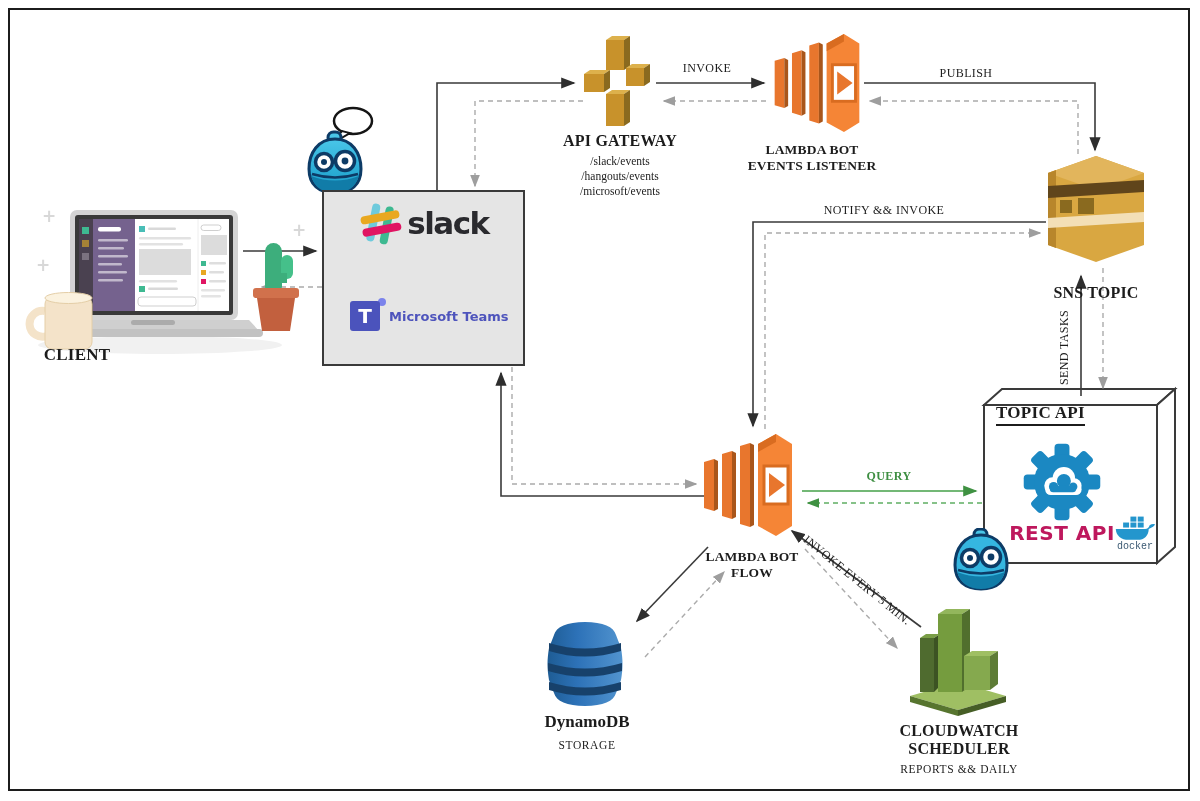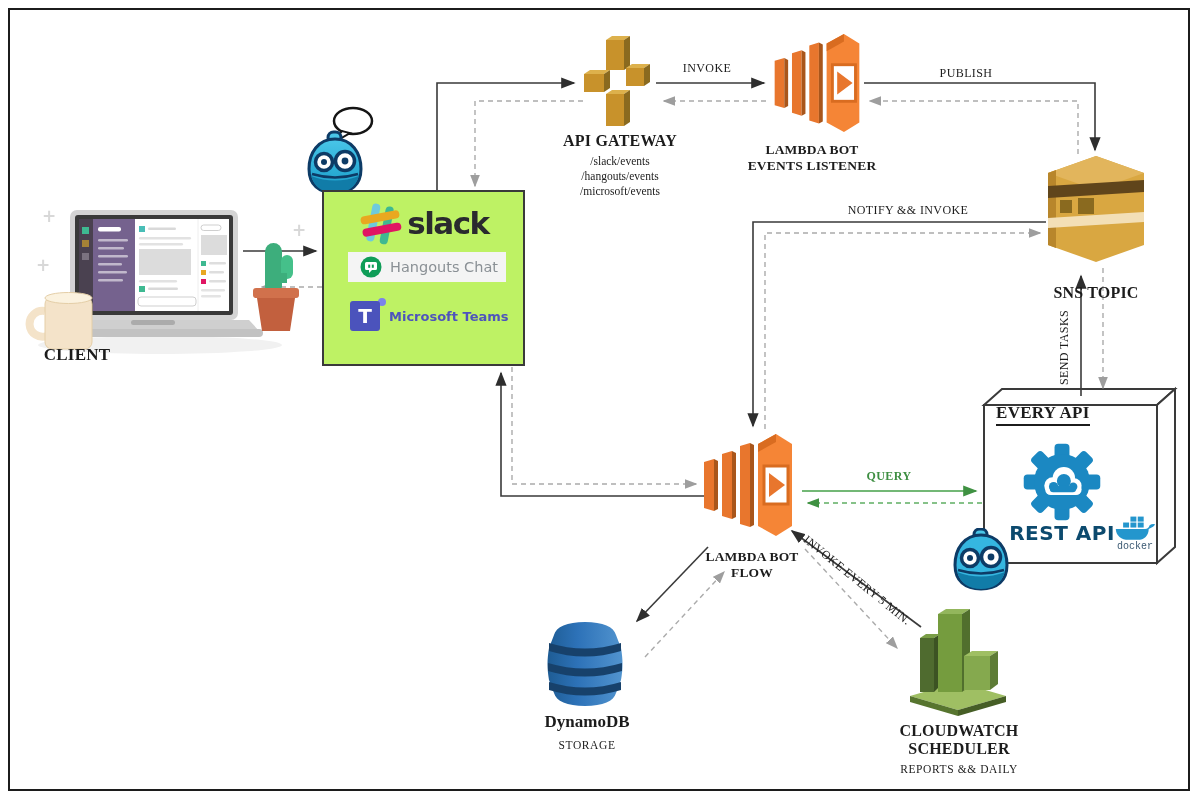--- a/index.html
+++ b/index.html
@@ -7,37 +7,37 @@
          font-family:"Liberation Serif","DejaVu Serif",serif;}
   .abs{position:absolute;}
   .frame{left:8px;top:8px;width:1182px;height:783px;border:2px solid #1c1c1c;box-sizing:border-box;}
   .lbl{color:#1c1c1c;text-align:center;}
   .node-lbl{font-weight:bold;font-size:16px;letter-spacing:.2px;line-height:18px;}
   .node-lbl-sm{font-weight:bold;font-size:13.5px;letter-spacing:.2px;line-height:16px;}
   .sub-lbl{font-size:11.5px;letter-spacing:.6px;}
   .edge-lbl{font-size:12px;letter-spacing:.4px;white-space:nowrap;}
   .routes{font-size:11.5px;line-height:15px;}
   .green{color:#3F8F43;font-weight:bold;}
-  .intbox{left:322px;top:190px;width:203px;height:176px;border:2px solid #3a3a3a;background:#bef264;box-sizing:border-box;}
+  .intbox{left:322px;top:190px;width:203px;height:176px;border:2px solid #3a3a3a;background:#e5e5e5;box-sizing:border-box;}
   .slack-row{position:absolute;left:0;top:8px;width:100%;display:flex;align-items:center;justify-content:center;gap:5px;}
   .slack-word{font-family:"DejaVu Sans","Liberation Sans",sans-serif;font-weight:bold;font-size:31px;
               color:#2A2A2E;letter-spacing:-1.5px;}
   .hang-strip{position:absolute;left:24px;top:60px;width:158px;height:30px;background:#f4f4f4;
               display:flex;align-items:center;gap:8px;padding-left:12px;box-sizing:border-box;}
   .hang-word{font-family:"DejaVu Sans","Liberation Sans",sans-serif;font-size:14.5px;color:#8A9095;}
   .teams-row{position:absolute;left:26px;top:102px;width:170px;height:44px;display:flex;align-items:center;gap:9px;}
   .teams-sq{position:relative;width:30px;height:30px;background:#4B53BC;border-radius:3px;
             display:flex;align-items:center;justify-content:center;}
   .teams-sq span{color:#fff;font-family:"DejaVu Sans",sans-serif;font-weight:bold;font-size:20px;line-height:1;}
   .teams-word{font-family:"DejaVu Sans","Liberation Sans",sans-serif;font-size:13px;font-weight:bold;color:#4E54BC;}
   .hang-badge{width:22px;height:22px;flex:0 0 22px;}
   .coretitle{font-weight:bold;font-size:17px;letter-spacing:.3px;border-bottom:2px solid #1c1c1c;
              padding-bottom:1px;color:#1c1c1c;}
   .restapi{font-family:"DejaVu Sans","Liberation Sans",sans-serif;font-weight:bold;font-size:20px;
-           color:#0c4a6e;letter-spacing:.5px;text-align:center;}
+           color:#be185d;letter-spacing:.5px;text-align:center;}
   .dockerword{font-family:Liberation Mono, monospace;font-size:10px;color:#3C5A73;text-align:center;}
   .plus{color:#d8d8d8;font-family:"DejaVu Sans",sans-serif;font-size:17px;font-weight:bold;}
   .rot-ccw{transform:rotate(-90deg);}
   .rot-diag{transform:rotate(39deg);}
 </style>
 </head>
 <body>
 
 <div class="stage">
   <div class="abs frame"></div>
@@ -187,29 +187,20 @@
   <div class="abs intbox">
     <div class="slack-row">
       <svg class="hash" width="44" height="46" viewBox="0 0 46 46">
         <line x1="19" y1="7" x2="13" y2="38" stroke="#6ECADC" stroke-width="8.5" stroke-linecap="round"></line>
         <line x1="33" y1="10" x2="27" y2="41" stroke="#3EB991" stroke-width="8.5" stroke-linecap="round"></line>
         <line x1="7" y1="20" x2="39" y2="14" stroke="#E9A820" stroke-width="8.5" stroke-linecap="round"></line>
         <line x1="9" y1="33" x2="41" y2="27" stroke="#E01563" stroke-width="8.5" stroke-linecap="round"></line>
       </svg>
       <span class="slack-word">slack</span>
     </div>
-    <div class="hang-strip">
-      <svg class="hang-badge" width="22" height="22" viewBox="0 0 22 22">
-        <circle cx="11" cy="11" r="10.5" fill="#0F9D58"></circle>
-        <path d="M6.5,6 h9 a1.5,1.5 0 0 1 1.5,1.5 v5 a1.5,1.5 0 0 1 -1.5,1.5 h-3.5 l-3,3 v-3 h-2.5 a1.5,1.5 0 0 1 -1.5,-1.5 v-5 a1.5,1.5 0 0 1 1.5,-1.5 z" fill="#fff"></path>
-        <rect x="8.2" y="8.6" width="2" height="3.2" fill="#0F9D58"></rect>
-        <rect x="11.8" y="8.6" width="2" height="3.2" fill="#0F9D58"></rect>
-      </svg>
-      <span class="hang-word">Hangouts Chat</span>
-    </div>
     <div class="teams-row">
       <svg width="8" height="8" style="position:absolute;left:28px;top:4px" viewBox="0 0 8 8">
           <circle cx="4" cy="4" r="4" fill="#7B83EB"></circle>
         </svg>
       <div class="teams-sq">
         <span>T</span>
       </div>
       <span class="teams-word">Microsoft Teams</span>
     </div>
   </div>
@@ -262,21 +253,21 @@
       <polygon points="52,0 100,17 52,34 4,17" fill="#E2B55C"></polygon>
       <polygon points="4,17 12,14 12,92 4,89" fill="#B8862B"></polygon>
       <polygon points="4,30 100,24 100,36 4,42" fill="#60451B"></polygon>
       <polygon points="4,62 100,56 100,66 4,72" fill="#F3DFB6"></polygon>
       <rect x="16" y="44" width="12" height="13" fill="#8A6A1F"></rect>
       <rect x="34" y="42" width="16" height="16" fill="#8A6A1F"></rect>
     </g>
   </svg>
   <div class="abs lbl node-lbl" style="left:1021px;top:284px;width:150px;text-align:center;">SNS TOPIC</div>
 
-  <span class="abs coretitle" style="left:996px;top:403px;">EVERY API</span>
+  <span class="abs coretitle" style="left:996px;top:403px;">TOPIC API</span>
   <svg class="abs" style="left:1020px;top:440px" width="84" height="84" viewBox="-45 -45 90 90">
     <g fill="#1B88C2">
       <g>
         <rect x="-8" y="-41" width="16" height="18" rx="4"></rect>
         <rect x="-8" y="-41" width="16" height="18" rx="4" transform="rotate(45)"></rect>
         <rect x="-8" y="-41" width="16" height="18" rx="4" transform="rotate(90)"></rect>
         <rect x="-8" y="-41" width="16" height="18" rx="4" transform="rotate(135)"></rect>
         <rect x="-8" y="-41" width="16" height="18" rx="4" transform="rotate(180)"></rect>
         <rect x="-8" y="-41" width="16" height="18" rx="4" transform="rotate(225)"></rect>
         <rect x="-8" y="-41" width="16" height="18" rx="4" transform="rotate(270)"></rect>
@@ -378,17 +369,17 @@
     </g>
   </svg>
   <div class="abs lbl node-lbl" style="left:884px;top:722px;width:150px;">
     <div>CLOUDWATCH</div>
     <div>SCHEDULER</div>
   </div>
   <div class="abs lbl sub-lbl" style="left:884px;top:763px;width:150px;">REPORTS &amp;&amp; DAILY</div>
 
   <div class="abs lbl edge-lbl" style="left:667px;top:61px;width:80px;">INVOKE</div>
   <div class="abs lbl edge-lbl" style="left:926px;top:66px;width:80px;">PUBLISH</div>
-  <div class="abs lbl edge-lbl" style="left:828px;top:203px;width:160px;">NOTIFY &amp;&amp; INVOKE</div>
+  <div class="abs lbl edge-lbl" style="left:804px;top:203px;width:160px;">NOTIFY &amp;&amp; INVOKE</div>
   <div class="abs lbl edge-lbl rot-ccw" style="left:1018px;top:340px;width:92px;">SEND TASKS</div>
   <div class="abs lbl edge-lbl green" style="left:849px;top:469px;width:80px;">QUERY</div>
   <div class="abs lbl edge-lbl rot-diag" style="left:777px;top:573px;width:160px;">INVOKE EVERY 5 MIN.</div>
 </div>
 
 </body></html>

